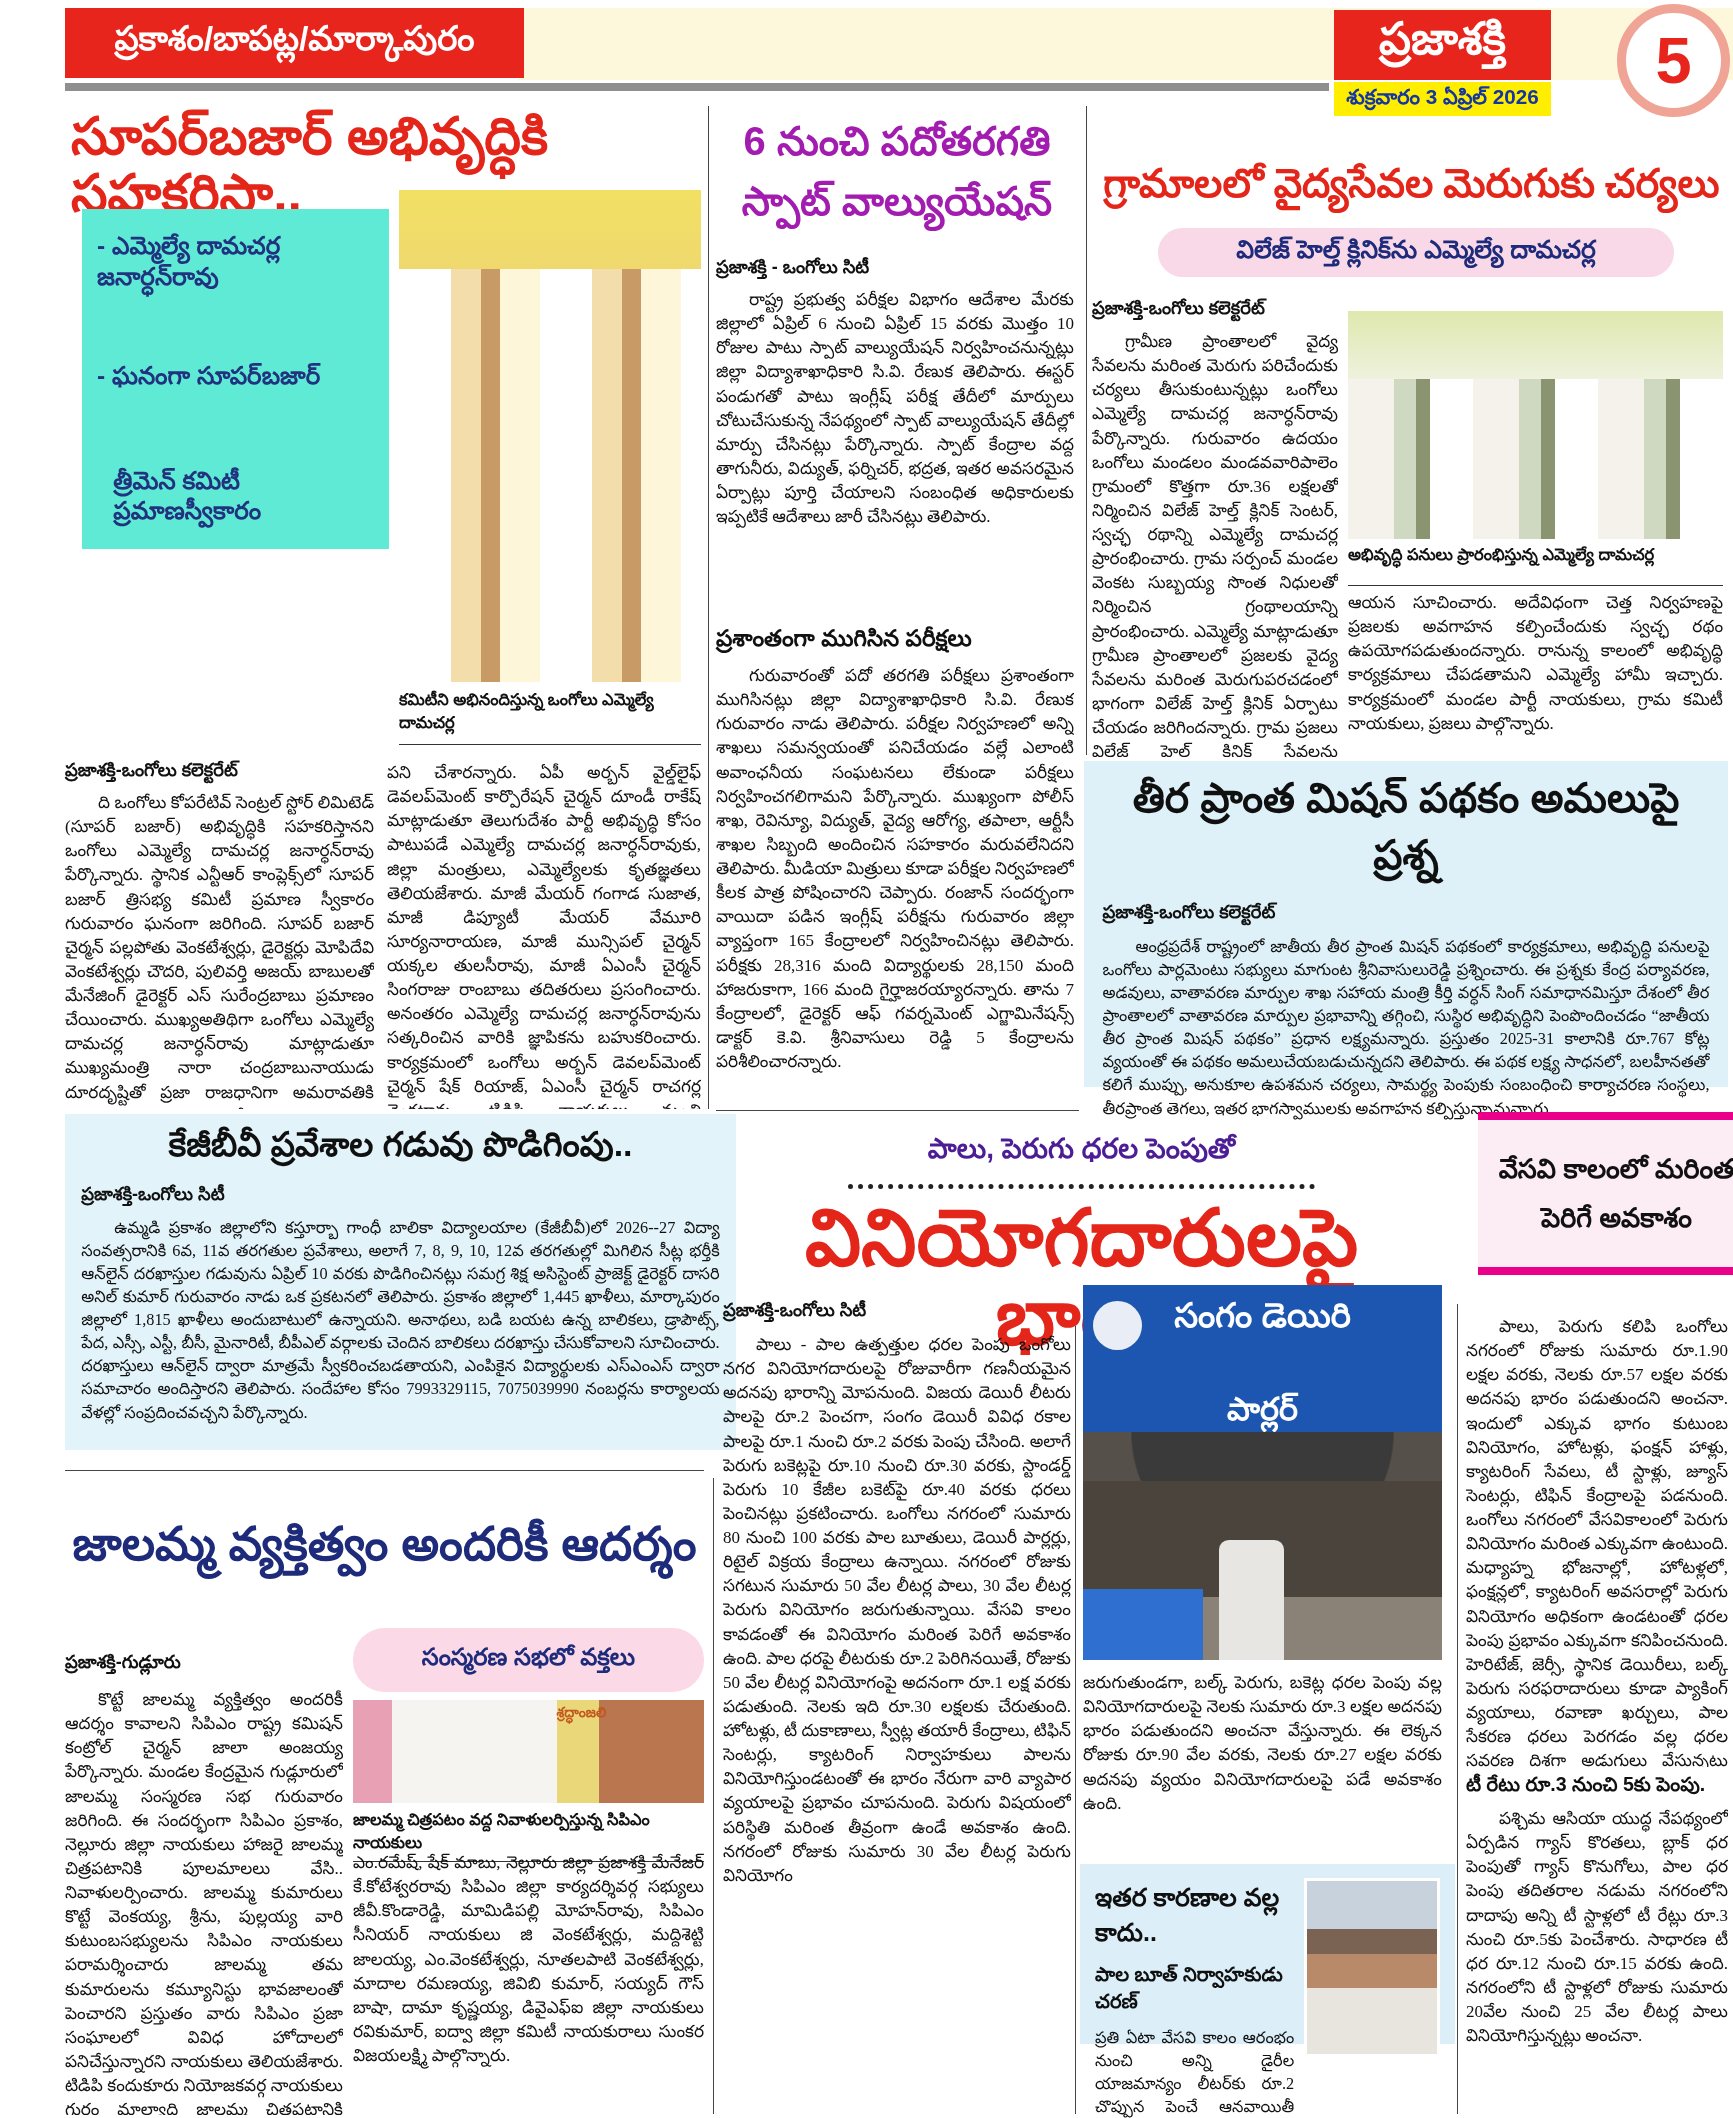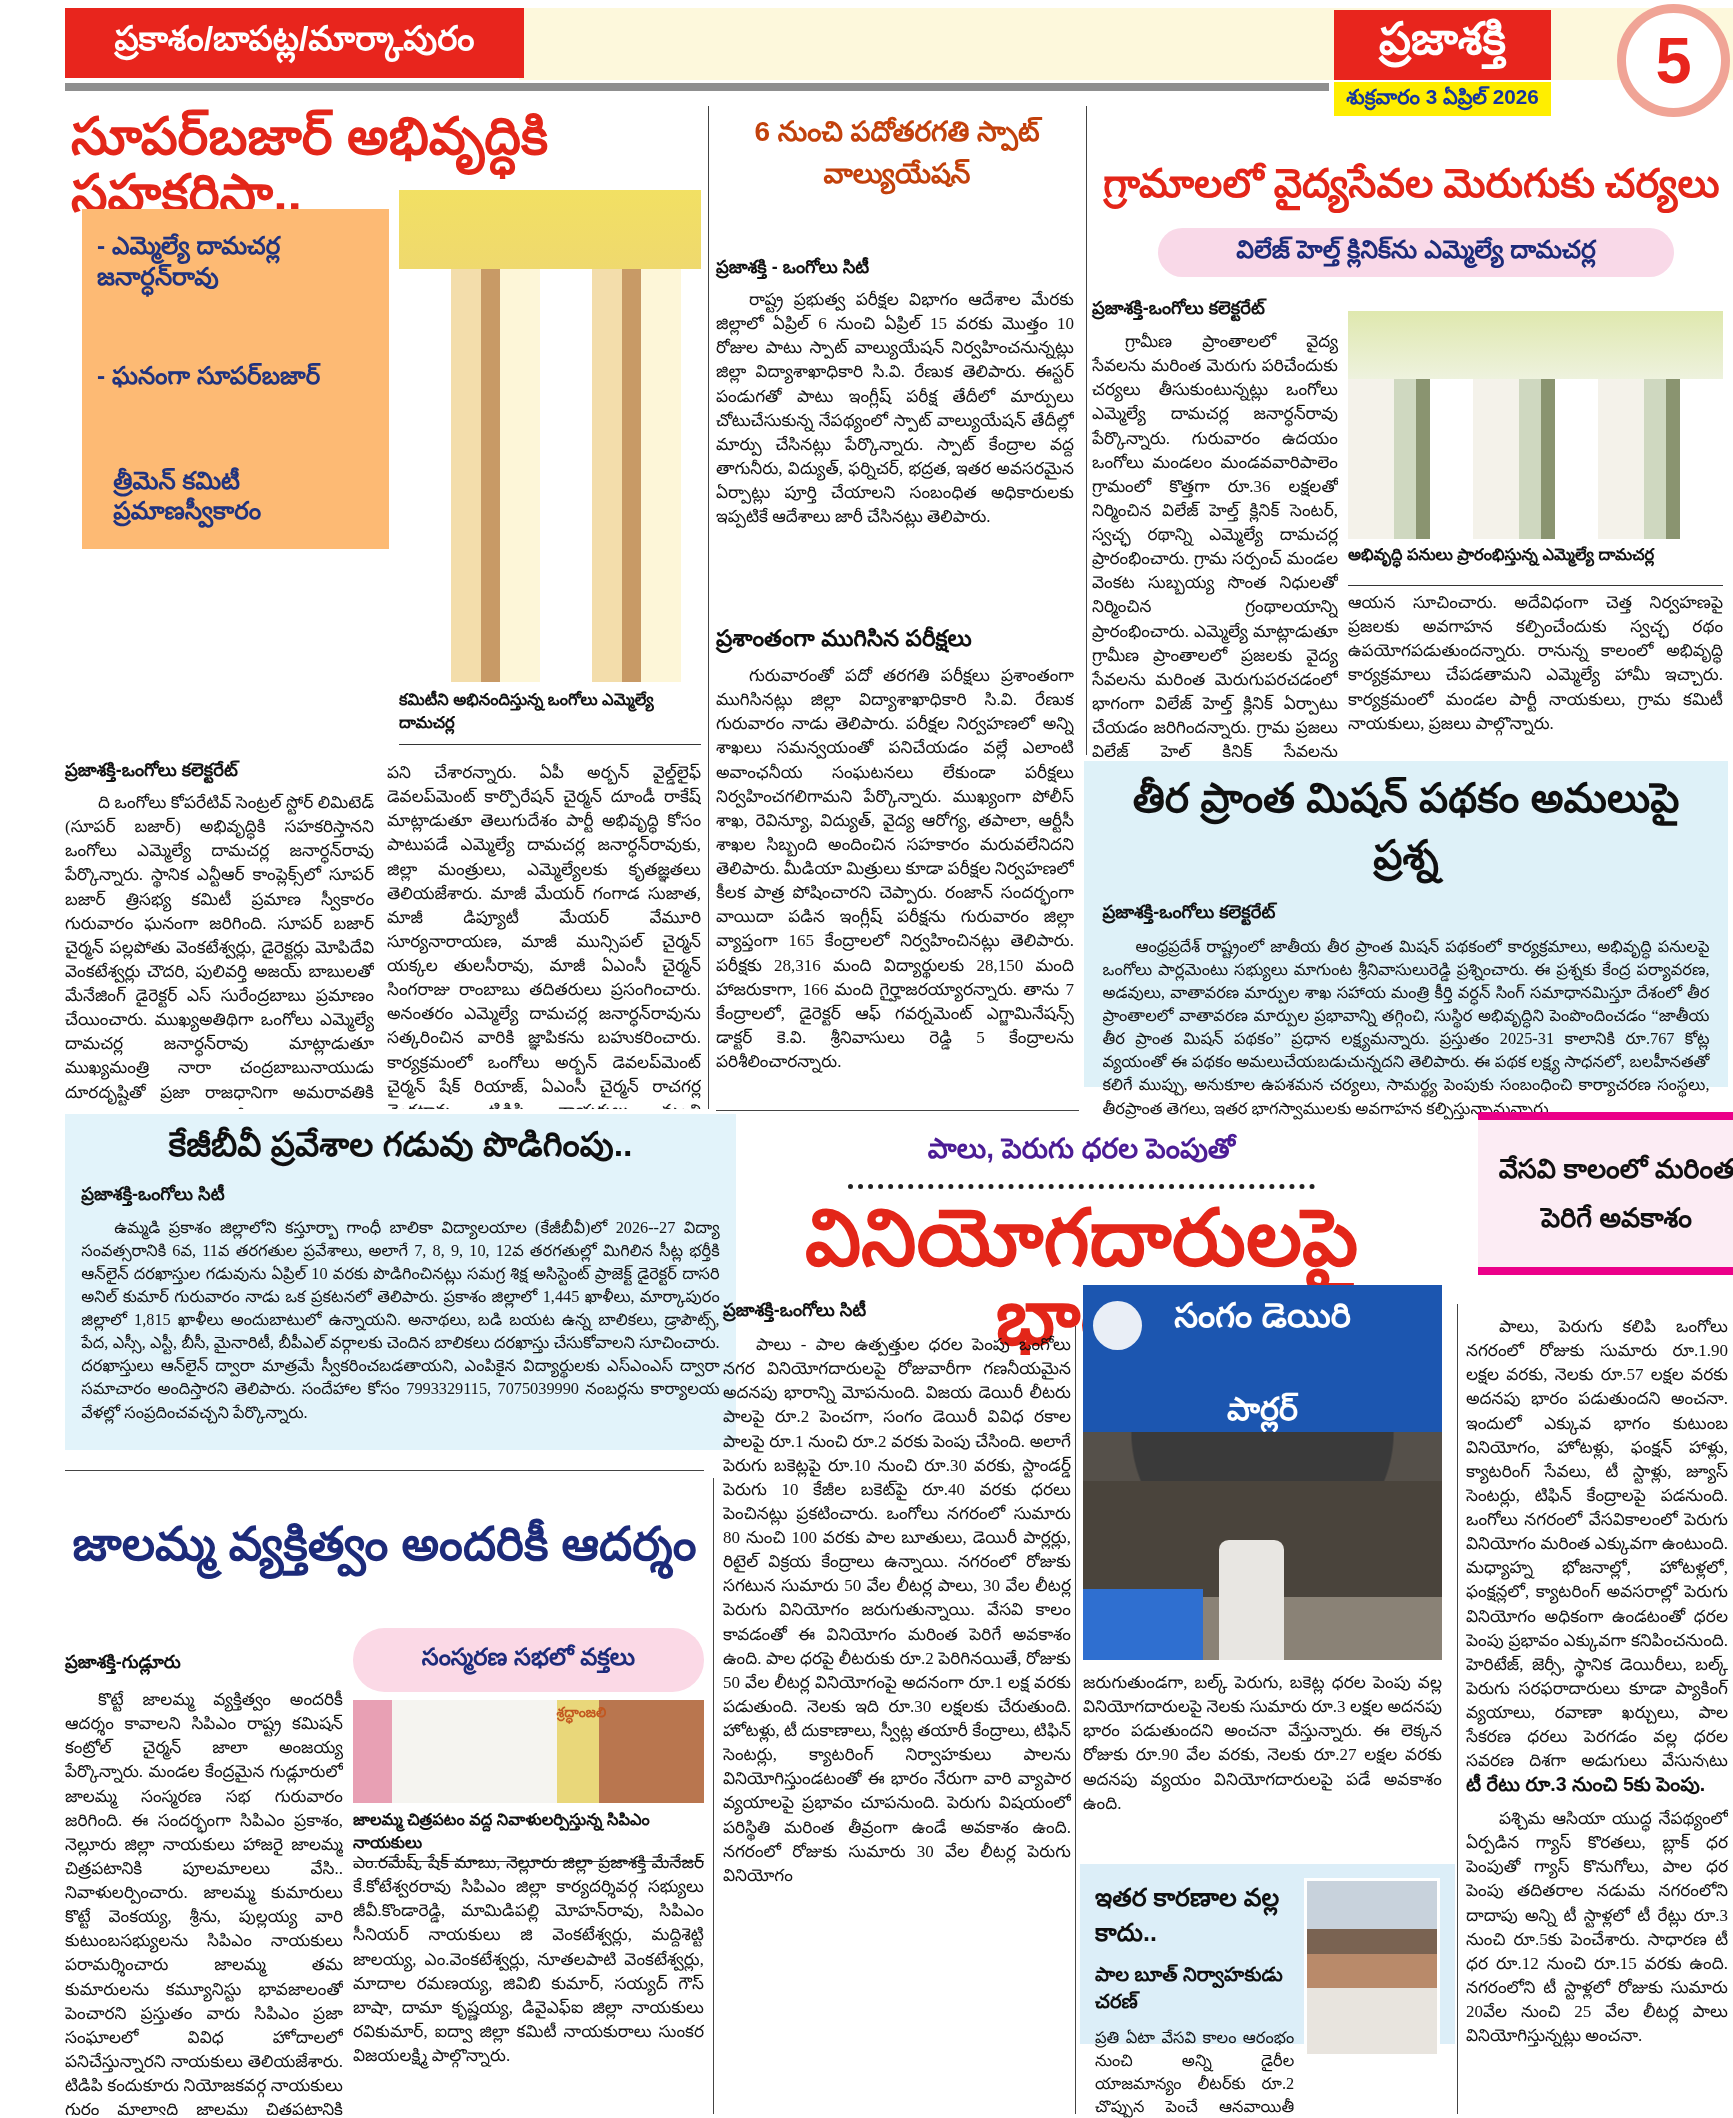--- a/index.html
+++ b/index.html
@@ -42,35 +42,35 @@
 
   <div class="abs vrule" style="left:708px;top:106px;height:1003px;"></div>
   <div class="abs vrule" style="left:1086px;top:106px;height:649px;"></div>
   <div class="abs hrule" style="left:716px;top:1110px;width:363px;"></div>
   <div class="abs hrule" style="left:65px;top:1470px;width:639px;"></div>
   <div class="abs vrule" style="left:713px;top:1478px;height:636px;"></div>
   <div class="abs vrule" style="left:1075px;top:1326px;height:788px;"></div>
   <div class="abs vrule" style="left:1457px;top:1304px;height:810px;"></div>
 
   <div class="abs hl" style="left:71px;top:108px;width:633px;font-size:52px;color:#e32619;line-height:1.1;">సూపర్‌బజార్ అభివృద్ధికి సహకరిస్తా..</div>
-  <div class="abs" style="left:82px;top:209px;width:307px;height:340px;background:#fdba74;padding:22px 15px;box-sizing:border-box;
+  <div class="abs" style="left:82px;top:209px;width:307px;height:340px;background:#5eead4;padding:22px 15px;box-sizing:border-box;
               display:flex;flex-direction:column;justify-content:space-between;">
     <div class="hl" style="font-size:24.5px;color:#21337e;line-height:1.25;">- ఎమ్మెల్యే దామచర్ల జనార్ధన్‌రావు</div>
     <div class="hl" style="font-size:24.5px;color:#21337e;">- ఘనంగా సూపర్‌బజార్</div>
     <div class="hl" style="font-size:24.5px;color:#21337e;padding-left:16.3px;line-height:1.25;">త్రీమెన్ కమిటీ ప్రమాణస్వీకారం</div>
   </div>
   <div class="abs photo" style="left:399px;top:190px;width:302px;height:492px;
               background:linear-gradient(180deg,#f2e063 0%,#efd96e 16%,rgba(0,0,0,0) 16%),
                          repeating-linear-gradient(90deg,#ffffff 0 52px,#f3ddab 52px 82px,#c89a66 82px 101px,#fdf6d8 101px 141px);"></div>
   <div class="abs caption" style="left:399px;top:690px;width:302px;border-bottom:1.1px solid #333;padding-bottom:7.6px;">కమిటీని అభినందిస్తున్న ఒంగోలు ఎమ్మెల్యే దామచర్ల</div>
   <div class="abs byline" style="left:65px;top:760px;">ప్రజాశక్తి-ఒంగోలు కలెక్టరేట్</div>
   <div class="abs body-text indent" style="left:65px;top:791px;width:309px;height:318px;">ది ఒంగోలు కోపరేటివ్ సెంట్రల్ స్టోర్ లిమిటెడ్ (సూపర్ బజార్) అభివృద్ధికి సహకరిస్తానని ఒంగోలు ఎమ్మెల్యే దామచర్ల జనార్ధన్‌రావు పేర్కొన్నారు. స్థానిక ఎన్టీఆర్ కాంప్లెక్స్‌లో సూపర్ బజార్ త్రిసభ్య కమిటీ ప్రమాణ స్వీకారం గురువారం ఘనంగా జరిగింది. సూపర్ బజార్ చైర్మన్ పల్లపోతు వెంకటేశ్వర్లు, డైరెక్టర్లు మోపిదేవి వెంకటేశ్వర్లు చౌదరి, పులివర్తి అజయ్ బాబులతో మేనేజింగ్ డైరెక్టర్ ఎస్ సురేంద్రబాబు ప్రమాణం చేయించారు. ముఖ్యఅతిథిగా ఒంగోలు ఎమ్మెల్యే దామచర్ల జనార్ధన్‌రావు మాట్లాడుతూ ముఖ్యమంత్రి నారా చంద్రబాబునాయుడు దూరదృష్టితో ప్రజా రాజధానిగా అమరావతికి చట్టబద్ధత లభించడం సంతోషదాయకం అన్నారు. చట్టబద్ధత బిల్లు లోక్‌సభ, రాజ్యసభల్లో ఆమోదం లభించడంతో అమరావతి నిర్మాణ పనులు వేగవంతమవుతాయన్నారు. ప్రజా రాజధానిగా అమరావతిని ప్రపంచంలో మేటిగా తీర్చిదిద్దేందుకు ముఖ్యమంత్రి నారా చంద్రబాబునాయుడు ప్రణాళికలు రచిస్తున్నారన్నారు. అమరావతి చట్టబద్ధత బిల్లు ఆమోదానికి సహకరించిన ప్రధానమంత్రి నరేంద్ర మోడీకి ప్రత్యేక కృతజ్ఞతలు తెలియజేశారు. 2024 ఎన్నికలలో తన విజయానికి అన్ని వర్గాల తో పాటు వైశ్యులు ఎంతో సహకరించారన్నారు. సూపర్ బజార్ చైర్మన్ పల్లపోతు వెంకటేశ్వర్లు ఎన్ని ఒడిదుడుకులు ఎదురైనా పార్టీ కోసం కష్టపడి</div>
   <div class="abs body-text" style="left:387px;top:761px;width:314px;height:348px;">పని చేశారన్నారు. ఏపీ అర్బన్ వైల్డ్‌లైఫ్ డెవలప్‌మెంట్ కార్పొరేషన్ చైర్మన్ దూండీ రాకేష్ మాట్లాడుతూ తెలుగుదేశం పార్టీ అభివృద్ధి కోసం పాటుపడే ఎమ్మెల్యే దామచర్ల జనార్ధన్‌రావుకు, జిల్లా మంత్రులు, ఎమ్మెల్యేలకు కృతజ్ఞతలు తెలియజేశారు. మాజీ మేయర్ గంగాడ సుజాత, మాజీ డిప్యూటీ మేయర్ వేమూరి సూర్యనారాయణ, మాజీ మున్సిపల్ చైర్మన్ యక్కల తులసీరావు, మాజీ ఏఎంసీ చైర్మన్ సింగరాజు రాంబాబు తదితరులు ప్రసంగించారు. అనంతరం ఎమ్మెల్యే దామచర్ల జనార్ధన్‌రావును సత్కరించిన వారికి జ్ఞాపికను బహుకరించారు. కార్యక్రమంలో ఒంగోలు అర్బన్ డెవలప్‌మెంట్ చైర్మన్ షేక్ రియాజ్, ఏఎంసీ చైర్మన్ రాచగర్ల వెంకట్రావు, టిడిపి నాయకులు మంత్రి శ్రీనివాసారావు, టీవీ శ్రీరామ్, టి.డి. ఒంగోలు నగర అధ్యక్షులు బండారు మదన్, నాయకులు, కార్యకర్తలు పాల్గొన్నారు.</div>
 
-  <div class="abs hl center" style="left:723px;top:111px;width:348px;font-size:28px;color:#c2410c;line-height:1.5;">6 నుంచి పదోతరగతి స్పాట్ వాల్యుయేషన్</div>
+  <div class="abs hl center" style="left:723px;top:111px;width:348px;font-size:40px;color:#a21caf;line-height:1.5;">6 నుంచి పదోతరగతి స్పాట్ వాల్యుయేషన్</div>
   <div class="abs byline" style="left:716px;top:257px;">ప్రజాశక్తి - ఒంగోలు సిటీ</div>
   <div class="abs body-text indent" style="left:716px;top:288px;width:358px;height:330px;">రాష్ట్ర ప్రభుత్వ పరీక్షల విభాగం ఆదేశాల మేరకు జిల్లాలో ఏప్రిల్ 6 నుంచి ఏప్రిల్ 15 వరకు మొత్తం 10 రోజుల పాటు స్పాట్ వాల్యుయేషన్ నిర్వహించనున్నట్లు జిల్లా విద్యాశాఖాధికారి సి.వి. రేణుక తెలిపారు. ఈస్టర్ పండుగతో పాటు ఇంగ్లీష్ పరీక్ష తేదీలో మార్పులు చోటుచేసుకున్న నేపథ్యంలో స్పాట్ వాల్యుయేషన్ తేదీల్లో మార్పు చేసినట్లు పేర్కొన్నారు. స్పాట్ కేంద్రాల వద్ద తాగునీరు, విద్యుత్, ఫర్నిచర్, భద్రత, ఇతర అవసరమైన ఏర్పాట్లు పూర్తి చేయాలని సంబంధిత అధికారులకు ఇప్పటికే ఆదేశాలు జారీ చేసినట్లు తెలిపారు.</div>
   <div class="abs hl" style="left:716px;top:625px;width:358px;font-size:23px;color:#111;">ప్రశాంతంగా ముగిసిన పరీక్షలు</div>
   <div class="abs body-text indent" style="left:716px;top:664px;width:358px;height:443px;">గురువారంతో పదో తరగతి పరీక్షలు ప్రశాంతంగా ముగిసినట్లు జిల్లా విద్యాశాఖాధికారి సి.వి. రేణుక గురువారం నాడు తెలిపారు. పరీక్షల నిర్వహణలో అన్ని శాఖలు సమన్వయంతో పనిచేయడం వల్లే ఎలాంటి అవాంఛనీయ సంఘటనలు లేకుండా పరీక్షలు నిర్వహించగలిగామని పేర్కొన్నారు. ముఖ్యంగా పోలీస్ శాఖ, రెవిన్యూ, విద్యుత్, వైద్య ఆరోగ్య, తపాలా, ఆర్టీసీ శాఖల సిబ్బంది అందించిన సహకారం మరువలేనిదని తెలిపారు. మీడియా మిత్రులు కూడా పరీక్షల నిర్వహణలో కీలక పాత్ర పోషించారని చెప్పారు. రంజాన్ సందర్భంగా వాయిదా పడిన ఇంగ్లీష్ పరీక్షను గురువారం జిల్లా వ్యాప్తంగా 165 కేంద్రాలలో నిర్వహించినట్లు తెలిపారు. పరీక్షకు 28,316 మంది విద్యార్థులకు 28,150 మంది హాజరుకాగా, 166 మంది గైర్హాజరయ్యారన్నారు. తాను 7 కేంద్రాలలో, డైరెక్టర్ ఆఫ్ గవర్నమెంట్ ఎగ్జామినేషన్స్ డాక్టర్ కె.వి. శ్రీనివాసులు రెడ్డి 5 కేంద్రాలను పరిశీలించారన్నారు.</div>
 
   <div class="abs hl center" style="left:1095px;top:160px;width:633px;font-size:40px;color:#e32619;font-family:Liberation Serif, serif;">గ్రామాలలో వైద్యసేవల మెరుగుకు చర్యలు</div>
   <div class="abs hl center" style="left:1158px;top:228px;width:516px;height:49px;background:#f9d9e8;border-radius:25px;
               display:flex;align-items:center;justify-content:center;">
     <span style="font-size:25px;color:#1d2b7a;">విలేజ్ హెల్త్ క్లినిక్‌ను ఎమ్మెల్యే దామచర్ల</span>
   </div>

